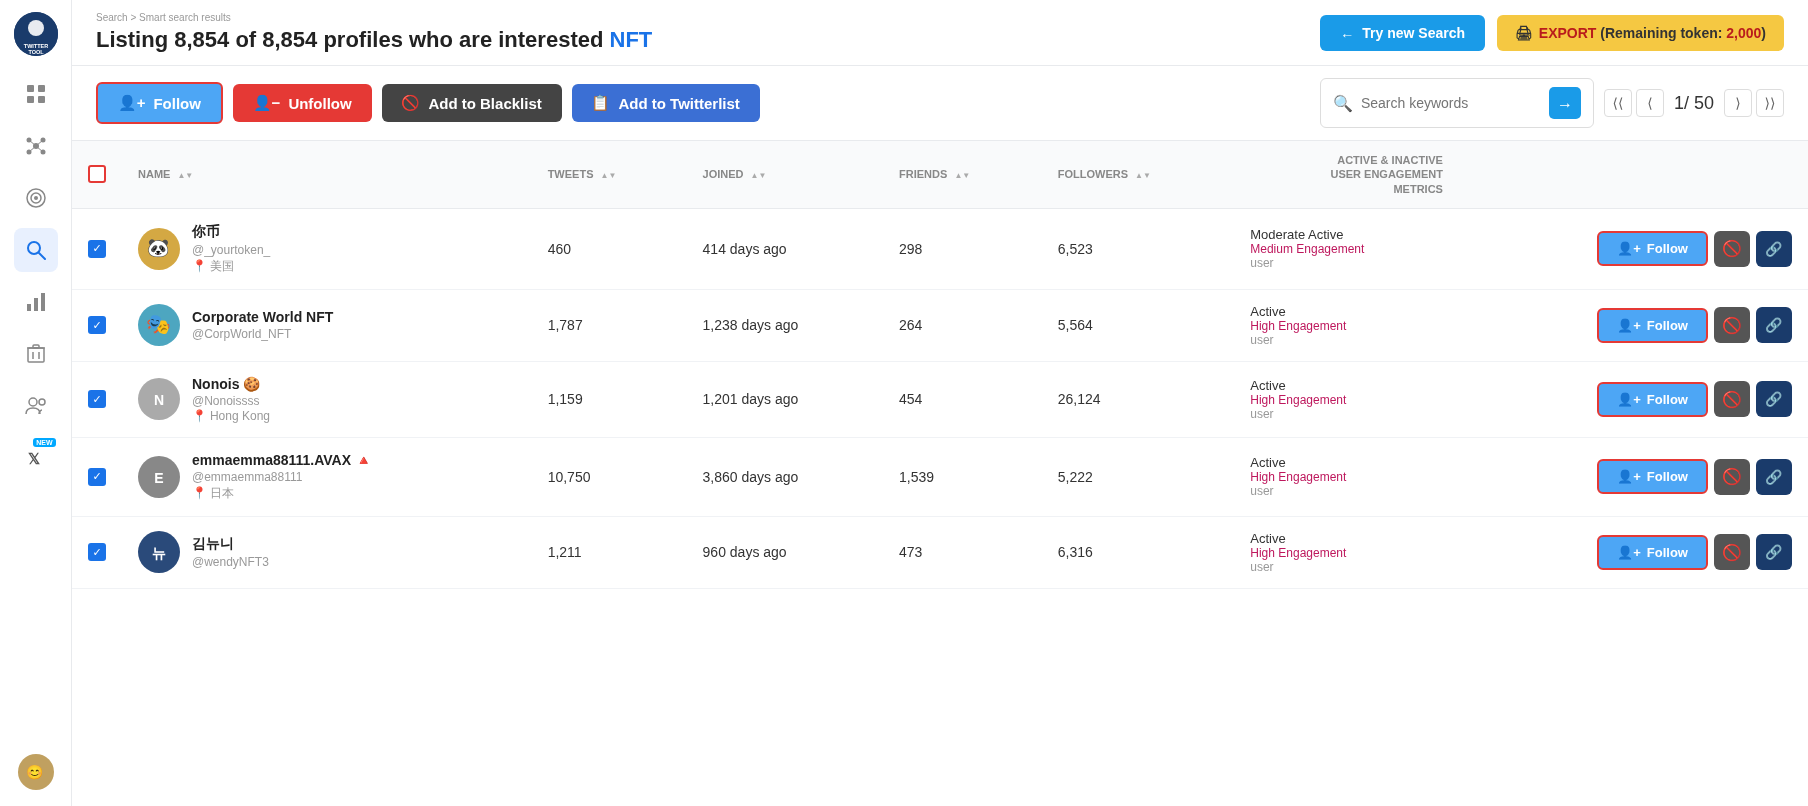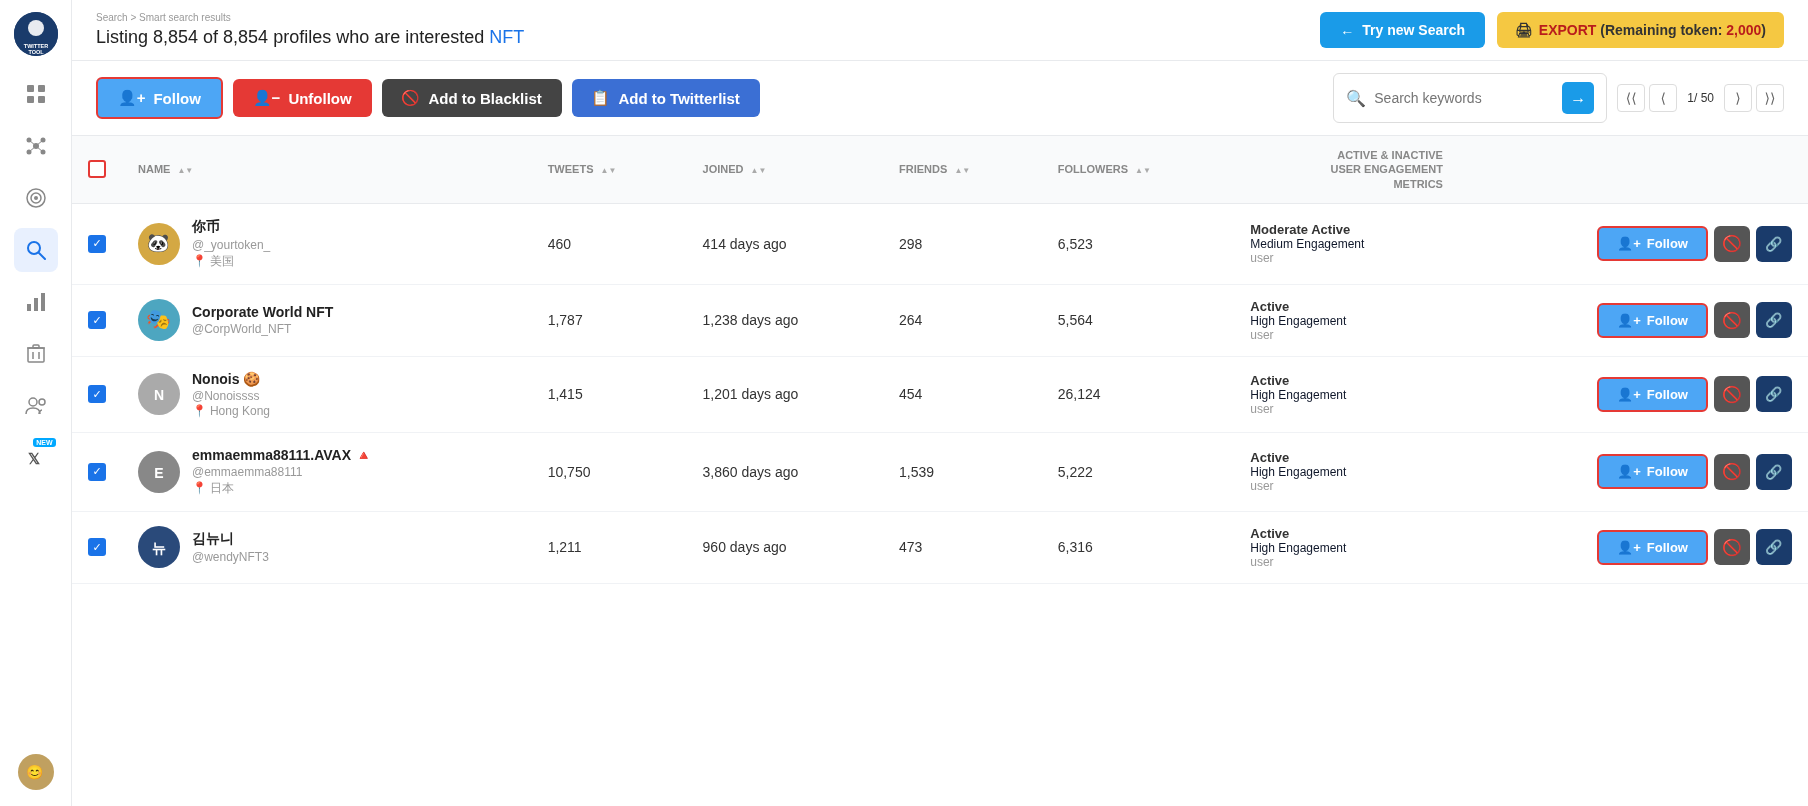--- a/index.html
+++ b/index.html
@@ -86,22 +86,22 @@
       align-items: center;
       justify-content: space-between;
     }
     .header-left {}
     .breadcrumb {
       font-size: 10px;
       color: #999;
       margin-bottom: 4px;
     }
     .page-title {
-      font-size: 18px;
-      font-weight: 400;
+      font-size: 22px;
+      font-weight: 700;
       color: #222;
     }
     .page-title .keyword {
       color: #1a73e8;
     }
     .header-right {
       display: flex;
       gap: 12px;
       align-items: center;
     }
@@ -237,21 +237,21 @@
       background: #fff;
       border-radius: 4px;
       cursor: pointer;
       display: flex;
       align-items: center;
       justify-content: center;
       font-size: 14px;
       color: #666;
     }
     .page-info {
-      font-size: 12px;
+      font-size: 18px;
       color: #333;
       padding: 0 6px;
       text-align: center;
     }
 
     
     .table-container {
       flex: 1;
       overflow-y: auto;
       background: #fff;
@@ -352,26 +352,26 @@
       font-size: 12px;
       color: #999;
       margin-top: 1px;
       display: flex;
       align-items: center;
       gap: 3px;
     }
     .engagement-cell {}
     .engagement-status {
       font-size: 13px;
-      font-weight: 700;
+      font-weight: 400;
       color: #333;
     }
     .engagement-type {
       font-size: 12px;
-      color: #0f172a;
+      color: #be185d;
     }
     .engagement-label {
       font-size: 12px;
       color: #999;
     }
     .actions-cell {
       display: flex;
       align-items: center;
       gap: 6px;
       justify-content: flex-end;
@@ -728,21 +728,21 @@
         <div class="name-info">
           <div class="name-display">Nonois 🍪</div>
           <div class="name-handle">@Nonoissss</div>
           <div class="name-location">
                     <span>📍</span>
                     <span>Hong Kong</span>
                   </div>
         </div>
       </div>
     </td>
-    <td>1,415</td>
+    <td>1,159</td>
     <td>1,201 days ago</td>
     <td>454</td>
     <td>26,124</td>
     <td class="engagement-cell">
       <div class="engagement-status">Active</div>
       <div class="engagement-type">High Engagement</div>
       <div class="engagement-label">user</div>
     </td>
     <td>
       <div class="actions-cell">

